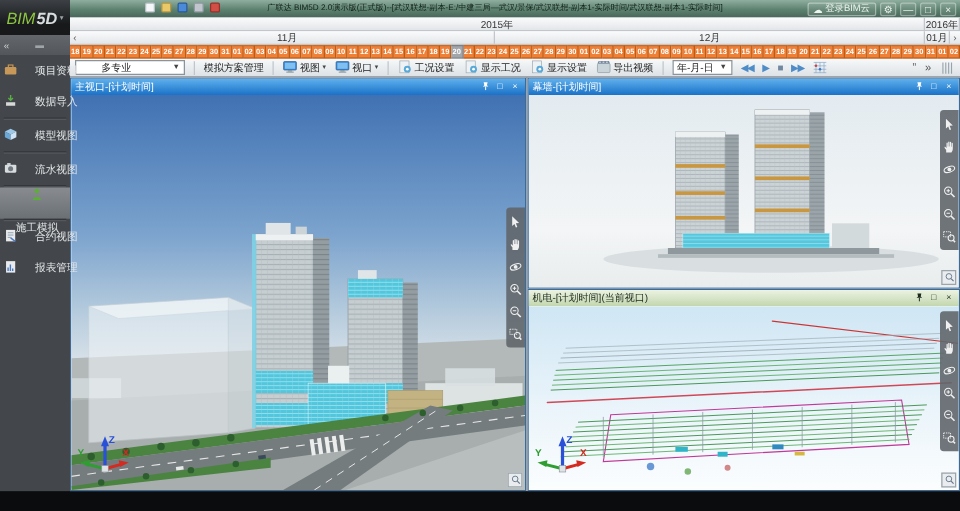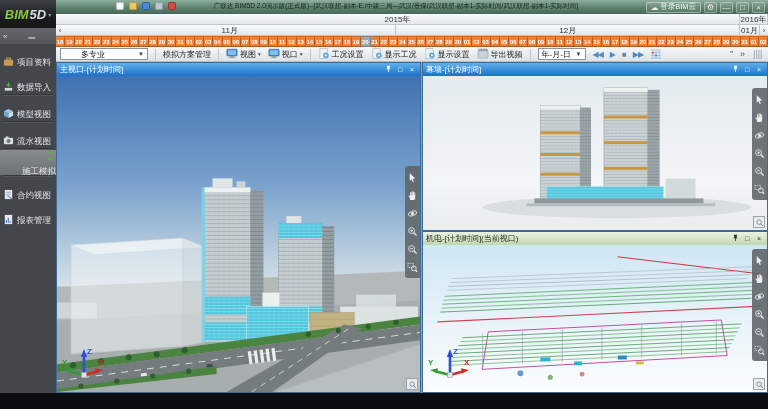--- a/index.html
+++ b/index.html
@@ -13,28 +13,28 @@
 .q-new{background:#f4f6f8;border:1px solid #b8c0c6;}
 .q-open{background:#e8c868;border:1px solid #b89840;}
 .q-save{background:#4a8ad8;border:1px solid #2a5a98;}
 .q-print{background:#c0c6cc;border:1px solid #909aa2;}
 .q-delete{background:#d05048;border:1px solid #983028;}
 .tbright{position:absolute;right:3px;top:1.5px;display:flex;gap:3px;align-items:center;}
 .cloudbtn{display:flex;gap:2px;align-items:center;font-size:7.5px;color:#eef4f0;border:1px solid rgba(255,255,255,.4);border-radius:2px;padding:0 4px;height:11px;background:rgba(255,255,255,.08);}
 .wbtn{min-width:13px;height:11px;font-size:8px;line-height:10px;text-align:center;color:#eef4f0;border:1px solid rgba(255,255,255,.35);border-radius:2px;background:rgba(255,255,255,.08);cursor:pointer;}
 
 .logo{position:absolute;left:0;top:0;width:56px;height:28px;background:linear-gradient(#3c4044,#17191b 70%);display:flex;align-items:center;justify-content:center;gap:1px;z-index:6;cursor:pointer;}
-.logo .bim{color:#8dc63f;font-style:italic;font-weight:bold;font-size:13px;}
+.logo .bim{color:#8dc63f;font-style:italic;font-weight:normal;font-size:13px;}
 .logo .fd{color:#d8dcde;font-style:italic;font-weight:bold;font-size:13px;}
 .logo .lcaret{color:#9aa2a6;font-size:6px;margin-left:1px;}
 .sidestrip{position:absolute;left:0;top:28px;width:56px;height:16px;background:linear-gradient(#63676b,#53575b);z-index:6;display:flex;align-items:center;color:#cfd3d5;font-size:8px;}
 .sidestrip .col{margin-left:3px;cursor:pointer;}
 .sidestrip .hnd{flex:1;text-align:center;color:#9ea4a8;font-size:7px;cursor:pointer;}
 .sidebar{position:absolute;left:0;top:44px;width:56px;height:349px;background:#43474b;z-index:6;}
-.side-item{display:flex;align-items:flex-end;gap:3px;padding-left:3px;height:25px;color:#e4e6e8;font-size:8.5px;cursor:pointer;white-space:nowrap;}
+.side-item{display:flex;align-items:center;gap:14px;padding-left:3px;height:25px;color:#e4e6e8;font-size:8.5px;cursor:pointer;white-space:nowrap;}
 .side-item.active{background:linear-gradient(#888c91,#6b7075);flex-direction:column;}
 .side-item svg{width:11px;height:11px;flex:none;}
 .sdiv{height:0;border-top:1px solid #33373b;border-bottom:1px solid #54585c;margin:0 3px;}
 
 .timeline{position:absolute;left:56px;top:14px;width:712px;height:33px;background:#eceeef;z-index:4;}
 .trow{display:flex;height:11px;border-bottom:1px solid #c2c6ca;background:linear-gradient(#fafbfc,#e3e6e9);}
 .yseg,.mseg{border-right:1px solid #c2c6ca;font-size:8px;color:#333;display:flex;align-items:center;justify-content:center;white-space:nowrap;overflow:hidden;}
 .tl-arrow{width:8px;font-size:8px;color:#555;display:flex;align-items:center;justify-content:center;cursor:pointer;}
 .drow{display:flex;height:11px;background:#e8eaec;}
 .dcell{flex:1 1 0;background:#ee8038;border-right:1px solid #bb5c14;border-top:1px solid #d06a20;border-bottom:1px solid #b45610;color:#fff;font-size:6px;font-weight:bold;display:flex;align-items:center;justify-content:center;overflow:hidden;cursor:pointer;}

